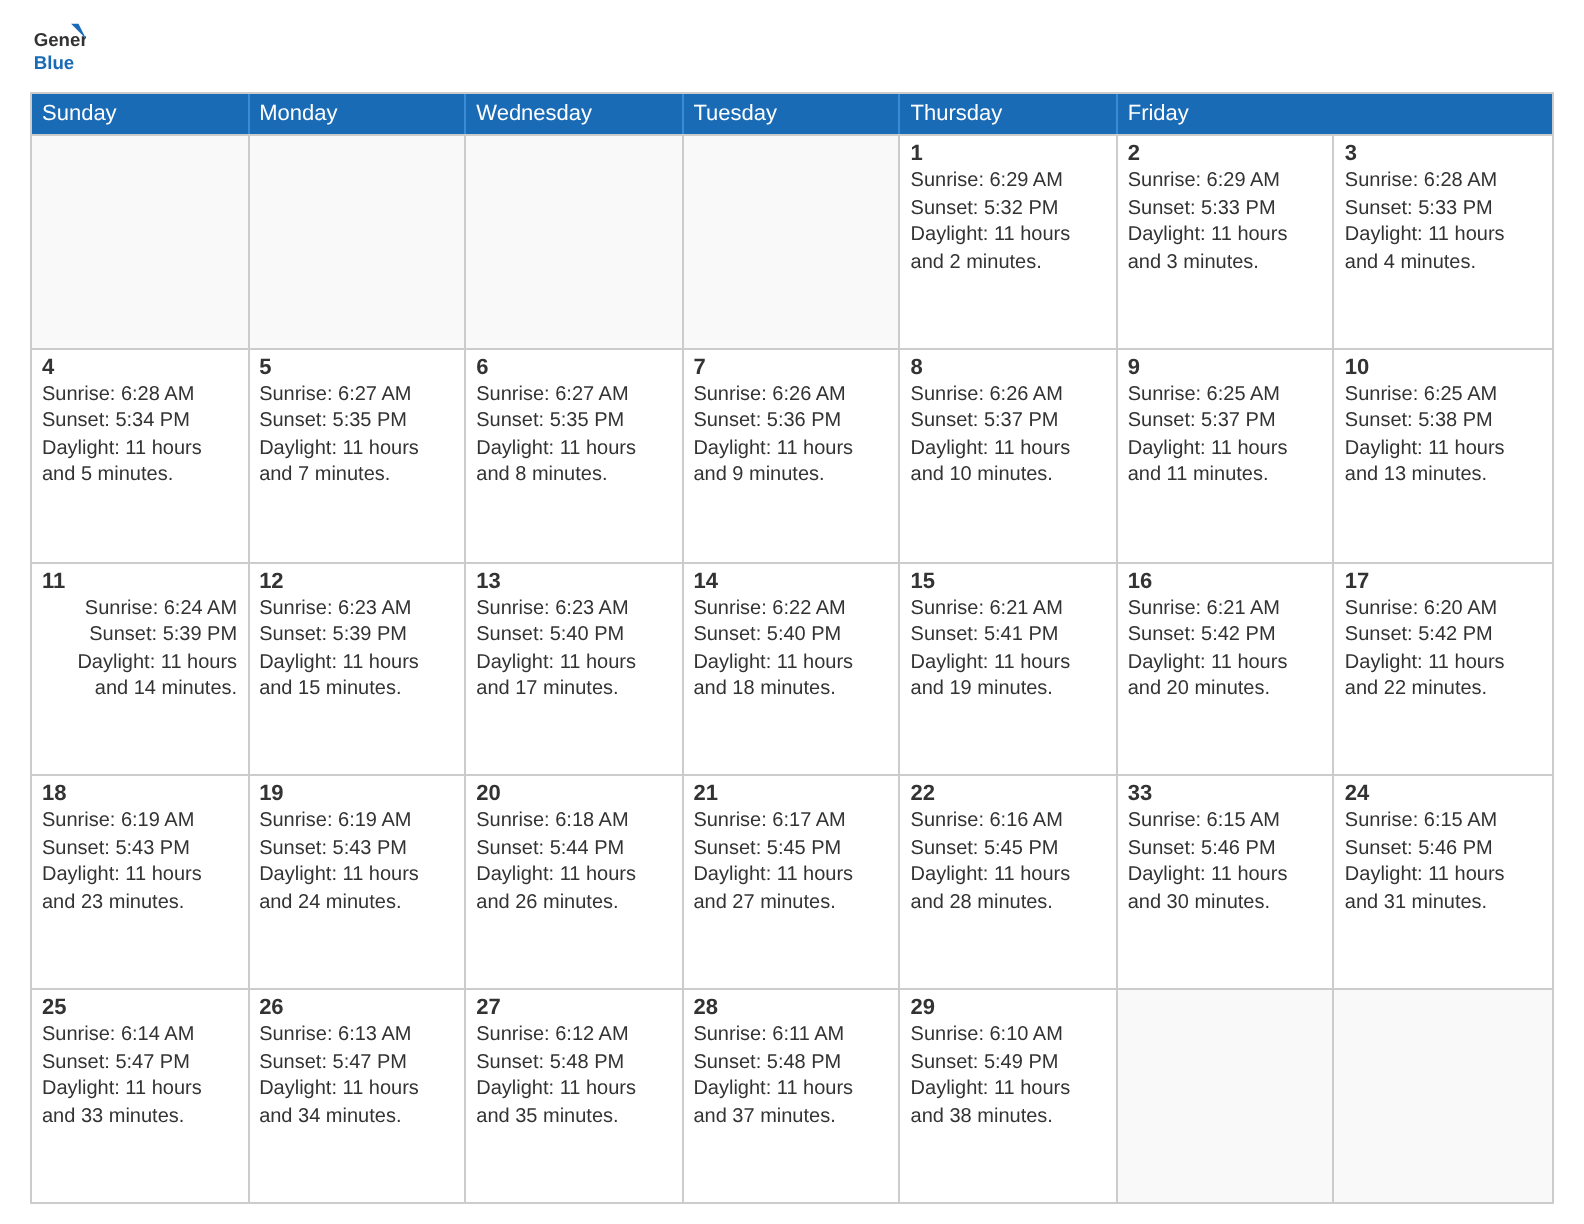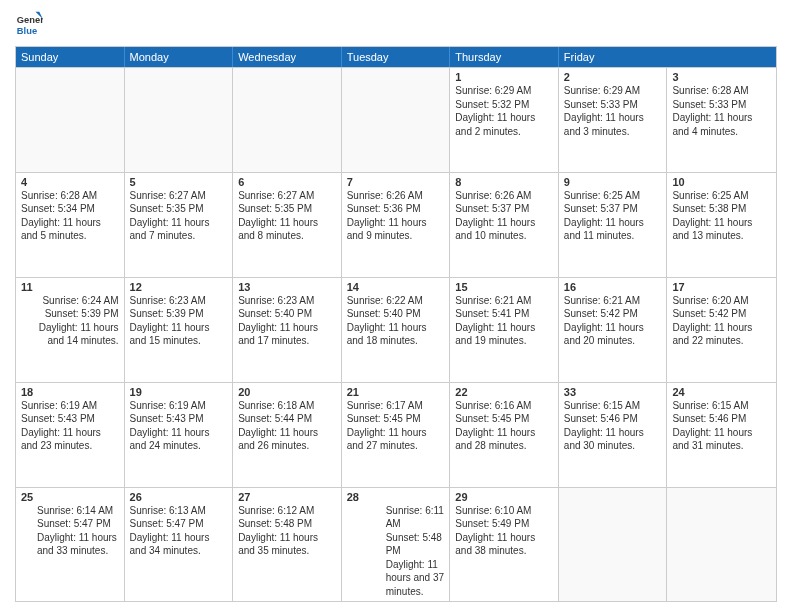--- a/index.html
+++ b/index.html
@@ -277,39 +277,39 @@
           <div class="cal-cell">
             <span class="day-num">24</span>
             <div class="cell-text" style="white-space: pre-line;">Sunrise: 6:15 AM
 Sunset: 5:46 PM
 Daylight: 11 hours and 31 minutes.</div>
           </div>
         </div>
         <div class="cal-row">
           <div class="cal-cell">
             <span class="day-num">25</span>
-            <div class="cell-text" style="white-space: pre-line; margin-left: 16px;">Sunrise: 6:14 AM
+            <div class="cell-text" style="white-space: pre-line;">Sunrise: 6:14 AM
 Sunset: 5:47 PM
 Daylight: 11 hours and 33 minutes.</div>
           </div>
           <div class="cal-cell">
             <span class="day-num">26</span>
             <div class="cell-text" style="white-space: pre-line;">Sunrise: 6:13 AM
 Sunset: 5:47 PM
 Daylight: 11 hours and 34 minutes.</div>
           </div>
           <div class="cal-cell">
             <span class="day-num">27</span>
             <div class="cell-text" style="white-space: pre-line;">Sunrise: 6:12 AM
 Sunset: 5:48 PM
 Daylight: 11 hours and 35 minutes.</div>
           </div>
           <div class="cal-cell">
             <span class="day-num">28</span>
-            <div class="cell-text" style="white-space: pre-line; margin-left: 39px;">Sunrise: 6:11 AM
+            <div class="cell-text" style="white-space: pre-line;">Sunrise: 6:11 AM
 Sunset: 5:48 PM
 Daylight: 11 hours and 37 minutes.</div>
           </div>
           <div class="cal-cell">
             <span class="day-num">29</span>
             <div class="cell-text" style="white-space: pre-line;">Sunrise: 6:10 AM
 Sunset: 5:49 PM
 Daylight: 11 hours and 38 minutes.</div>
           </div>
           <div class="cal-cell empty"></div>

